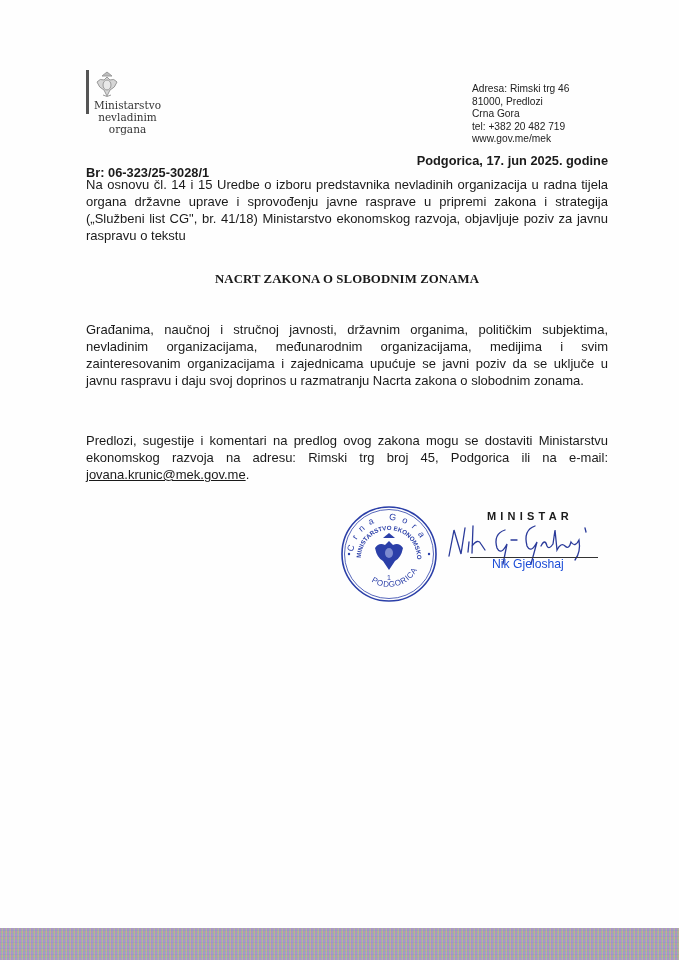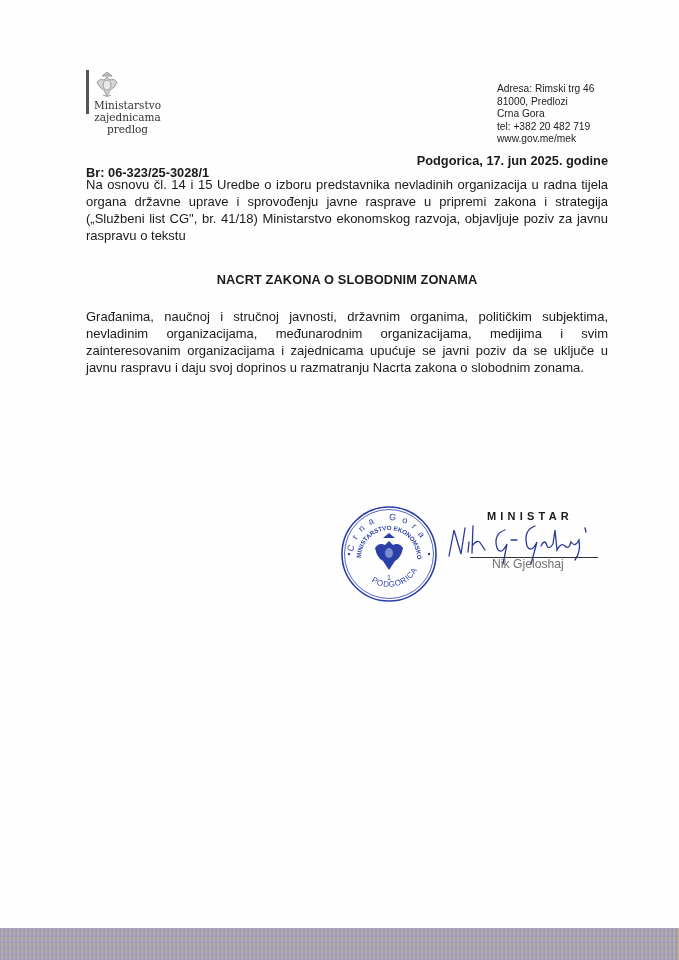--- a/index.html
+++ b/index.html
@@ -7,73 +7,74 @@
          font-family:"Liberation Sans", sans-serif; color:#1a1a1a; }
   .page { position:absolute; left:0; top:0; width:679px; height:928px; background:#fefefe; }
   .noise { position:absolute; left:0; top:928px; width:679px; height:32px;
            background:
              repeating-linear-gradient(90deg, rgba(180,120,200,.55) 0 1px, rgba(120,190,150,.5) 1px 2px, rgba(200,170,120,.5) 2px 3px, rgba(140,140,210,.55) 3px 4px),
              repeating-linear-gradient(0deg, #b9a9c6 0 2px, #a8b8ae 2px 3px, #c2b0a4 3px 5px, #9fa6c4 5px 6px); }
   .logo-bar { position:absolute; left:86px; top:70px; width:3px; height:44px; background:#555; }
   .crest { position:absolute; left:93px; top:70px; width:28px; height:30px; }
   .logo-text { position:absolute; left:94px; top:99px; font-family:"DejaVu Serif", serif;
                font-size:10.5px; line-height:12px; color:#333;text-align:center; }
-  .address { position:absolute; left:497px; top:83px; font-size:10.2px; line-height:12.5px; color:#222; }
+  .address { position:absolute; left:472px; top:83px; font-size:10.2px; line-height:12.5px; color:#222; }
   .address a { color:#222; }
   .ref { position:absolute; left:86px; top:153px; font-weight:bold; font-size:12.8px;margin-top:12px; }
   .date { position:absolute; right:71px; top:153px; font-weight:bold; font-size:12.8px; }
   .para { position:absolute; left:86px; width:522px; font-size:13px; line-height:17px;
           text-align:justify; color:#1a1a1a; }
   .title { position:absolute; left:86px; width:522px; top:272px; text-align:center;
-           font-weight:bold; font-size:12.8px; letter-spacing:0.1px; }
+           font-weight:bold; font-size:12.8px; letter-spacing:0.1px;font-family:Liberation Serif, serif; }
   .para a { color:#1a1a1a; text-decoration:underline; }
   .stamp { position:absolute; left:337px; top:504px; width:104px; height:100px; }
   .minister { position:absolute; left:487px; top:510px; font-weight:bold; font-size:11px; letter-spacing:4.2px; }
   .sig { position:absolute; left:445px; top:520px; width:150px; height:45px; }
   .sig-line { position:absolute; left:470px; top:557px; width:128px; height:1px; background:#333; }
-  .signer { position:absolute; left:492px; top:557px; font-size:12.2px; color:#737373; }
+  .signer { position:absolute; left:492px; top:557px; font-size:12.2px; color:#1d4ed8; }
 </style>
 </head>
 <body>
 
 <div class="page">
 
   <div class="logo-bar"></div>
   <svg class="crest" viewBox="0 0 28 30">
     <g fill="none" stroke="#9a9a9a" stroke-width="1">
       <path d="M9 6 L14 2 L19 6 Z" fill="#bdbdbd"></path>
       <path d="M4 12 Q7 8 11 10 L14 7 L17 10 Q21 8 24 12 Q22 18 17 20 L14 26 L11 20 Q6 18 4 12 Z" fill="#d6d6d6"></path>
       <ellipse cx="14" cy="15" rx="4" ry="5" fill="#e8e8e8"></ellipse>
       <path d="M10 25 Q14 28 18 25"></path>
     </g>
   </svg>
   <div class="logo-text">
     <div>Ministarstvo</div>
-    <div>zajednicama</div>
-    <div>predlog</div>
+    <div>nevladinim</div>
+    <div>organa</div>
   </div>
 
   <div class="address">
     <div>Adresa: Rimski trg 46</div>
     <div>81000, Predlozi</div>
     <div>Crna Gora</div>
     <div>tel: +382 20 482 719</div>
     <div><a>www.gov.me/mek</a></div>
   </div>
 
   <div class="ref">Br: 06-323/25-3028/1</div>
   <div class="date">Podgorica, 17. jun 2025. godine</div>
 
   <div class="para" style="top:176px;">Na osnovu čl. 14 i 15 Uredbe o izboru predstavnika nevladinih organizacija u radna tijela organa državne uprave i sprovođenju javne rasprave u pripremi zakona i strategija („Službeni list CG", br. 41/18) Ministarstvo ekonomskog razvoja, objavljuje poziv za javnu raspravu o tekstu</div>
 
   <div class="title">NACRT ZAKONA O SLOBODNIM ZONAMA</div>
 
-  <div class="para" style="top:308px;">Građanima, naučnoj i stručnoj javnosti, državnim organima, političkim subjektima, nevladinim organizacijama, međunarodnim organizacijama, medijima i svim zainteresovanim organizacijama i zajednicama upućuje se javni poziv da se uključe u javnu raspravu i daju svoj doprinos u razmatranju Nacrta zakona o slobodnim zonama.</div>
+  <div class="para" style="top:321px;">Građanima, naučnoj i stručnoj javnosti, državnim organima, političkim subjektima, nevladinim organizacijama, međunarodnim organizacijama, medijima i svim zainteresovanim organizacijama i zajednicama upućuje se javni poziv da se uključe u javnu raspravu i daju svoj doprinos u razmatranju Nacrta zakona o slobodnim zonama.</div>
 
 
+  <div class="para" style="top:432px;"><span>Predlozi, sugestije i komentari na predlog ovog zakona mogu se dostaviti Ministarstvu ekonomskog razvoja na adresu: Rimski trg broj 45, Podgorica ili na e-mail: </span><a>jovana.krunic@mek.gov.me</a><span>.</span></div>
 
   <svg class="stamp" viewBox="0 0 104 100">
     <defs>
       <path id="arcTop" d="M16 52 A36 36 0 0 1 88 52"></path>
       <path id="arcInner" d="M24 54 A28 28 0 0 1 80 54"></path>
       <path id="arcBottom" d="M22 62 A32 32 0 0 0 82 62"></path>
     </defs>
     <circle cx="52" cy="50" r="47" fill="none" stroke="#2b3fa8" stroke-width="1.6"></circle>
     <circle cx="52" cy="50" r="44.5" fill="none" stroke="#2b3fa8" stroke-width="0.8"></circle>
     <text font-size="9" fill="#2b3fa8" font-family="Liberation Sans, sans-serif" letter-spacing="6">

